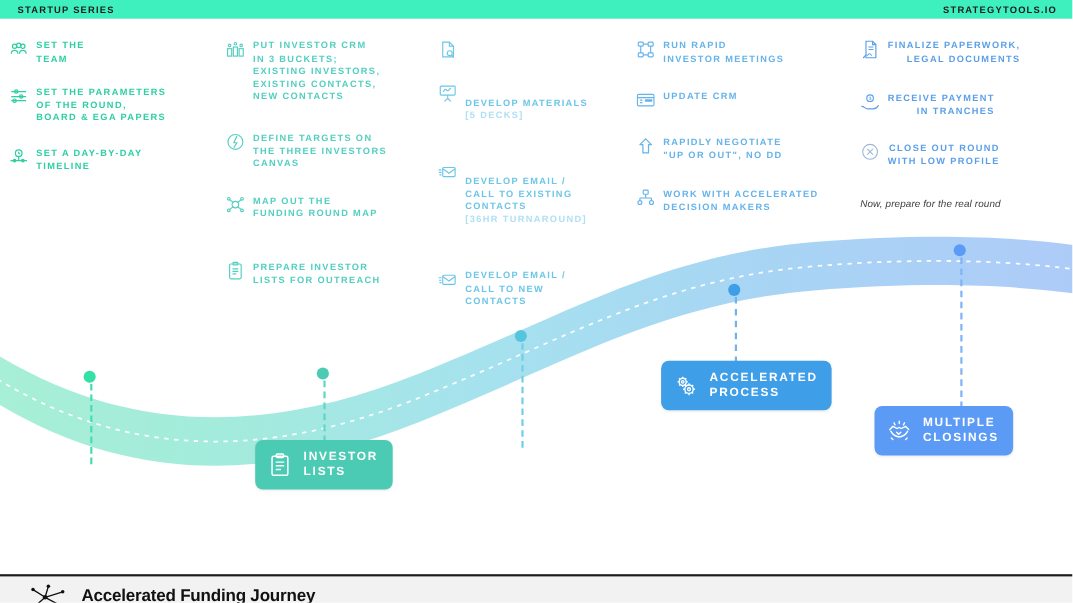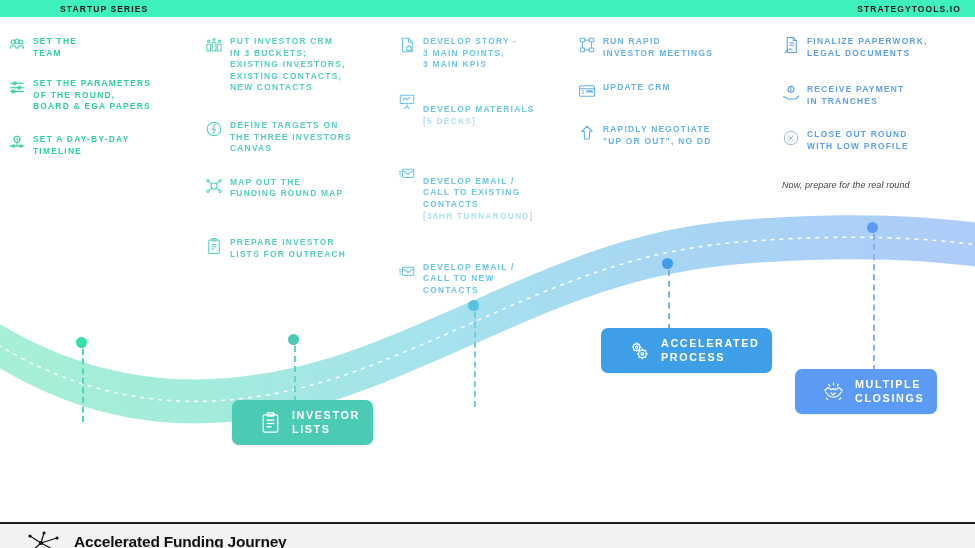--- a/index.html
+++ b/index.html
@@ -13,21 +13,21 @@
     position: relative;
     width: 975px; height: 548px;
     background: #ffffff;
   }
 
   
   .topbar {
     position: absolute; left: 0; top: 0;
     width: 975px; height: 17px;
     background: #3ff0bf;
-    display: flex; align-items: center; justify-content: space-between; padding-left: 44px;
+    display: flex; align-items: center; justify-content: space-between;
   }
   .topbar .tb-left, .topbar .tb-right {
     font-size: 8.5px; font-weight: bold;
     letter-spacing: 1.1px;
     color: #1b1b1b;
   }
   .topbar .tb-left { margin-left: 16px; }
   .topbar .tb-right { margin-right: 14px; }
 
   
@@ -73,21 +73,21 @@
     display: block;
     font-weight: bold;
     letter-spacing: 1.25px;
     opacity: 0.55;
   }
 
   .tone-green  .tlabel { color: #2ecfa3; }
   .tone-green2 .tlabel { color: #53cfc0; }
   .tone-cyan   .tlabel { color: #6cc6e8; }
   .tone-blue   .tlabel { color: #65b3ea; }
-  .tone-blue2  .tlabel { color: #5b9fe8; }
+  .tone-blue2  .tlabel { color: #5b9fe8; text-align: right; }
 
   .note {
     position: absolute;
     left: 782px; top: 180px;
     font-size: 9px;
     font-style: italic;
     color: #3f3f3f;
     letter-spacing: 0.1px;
   }
 
@@ -98,21 +98,21 @@
     border-radius: 50%;
   }
   .stem {
     position: absolute;
     width: 0; border-left: 2px dashed;
   }
   .card {
     position: absolute;
     display: flex; align-items: center;
     border-radius: 7px;
-    padding: 9px 13px 9px 27px;
+    padding: 9px 13px 9px 11px;
     box-shadow: 0 1px 2px rgba(0,0,0,0.07);
   }
   .card .cicon {
     width: 23px; min-width: 23px; height: 23px;
     margin-right: 10px;
     display: flex; align-items: center; justify-content: center;
   }
   .card .clabel {
     color: #ffffff;
     font-size: 10.8px;
@@ -289,23 +289,20 @@
     <div class="col col-2 tone-cyan">
       <div class="task" style="margin-bottom:22px">
         <span class="ticon">
           <svg width="18" height="18" viewBox="0 0 24 24" fill="none" stroke="#6CC6E8" stroke-width="1.4">
             <path d="M6 3h8l5 5v13H6z"></path>
               <path d="M14 3v5h5"></path>
             <circle cx="14.5" cy="16.5" r="3"></circle>
               <line x1="16.8" y1="18.8" x2="19.5" y2="21.5"></line>
           </svg>
         </span>
-        <span class="tlabel">DEVELOP STORY -
-3 MAIN POINTS,
-3 MAIN KPIs</span>
       </div>
       <div class="task" style="margin-bottom:25px">
         <span class="ticon">
           <svg width="18" height="18" viewBox="0 0 24 24" fill="none" stroke="#6CC6E8" stroke-width="1.4">
             <rect x="3" y="3" width="18" height="11" rx="1"></rect>
               <line x1="12" y1="14" x2="12" y2="18"></line>
             <line x1="8" y1="21.5" x2="12" y2="18"></line>
               <line x1="16" y1="21.5" x2="12" y2="18"></line>
             <line x1="6.5" y1="10" x2="9" y2="6.5"></line>
               <line x1="9" y1="6.5" x2="12" y2="9"></line>
@@ -380,20 +377,35 @@
         <span class="tlabel">UPDATE CRM</span>
       </div>
       <div class="task" style="margin-bottom:24px">
         <span class="ticon">
           <svg width="18" height="18" viewBox="0 0 24 24" fill="none" stroke="#65B3EA" stroke-width="1.5" stroke-linejoin="round">
             <path d="M12 3l7 7h-3.6v10H8.6V10H5z"></path>
           </svg>
         </span>
         <span class="tlabel">RAPIDLY NEGOTIATE
 "UP OR OUT", NO DD</span>
+      </div>
+      <div class="task">
+        <span class="ticon">
+          <svg width="18" height="18" viewBox="0 0 24 24" fill="none" stroke="#65B3EA" stroke-width="1.4">
+            <rect x="9" y="2.5" width="6" height="5" rx="1"></rect>
+            <line x1="12" y1="7.5" x2="12" y2="12"></line>
+              <line x1="5" y1="12" x2="19" y2="12"></line>
+            <line x1="5" y1="12" x2="5" y2="15"></line>
+              <line x1="19" y1="12" x2="19" y2="15"></line>
+            <circle cx="5" cy="17.5" r="2.4"></circle>
+              <circle cx="19" cy="17.5" r="2.4"></circle>
+          </svg>
+        </span>
+        <span class="tlabel">WORK WITH ACCELERATED
+DECISION MAKERS</span>
       </div>
     </div>
 
     <div class="col col-4 tone-blue2">
       <div class="task" style="margin-bottom:25px">
         <span class="ticon">
           <svg width="18" height="18" viewBox="0 0 24 24" fill="none" stroke="#5B9FE8" stroke-width="1.4">
             <path d="M7 2h8l4 4v16H7z"></path>
               <path d="M15 2v4h4"></path>
             <line x1="10" y1="9" x2="16" y2="9"></line>

